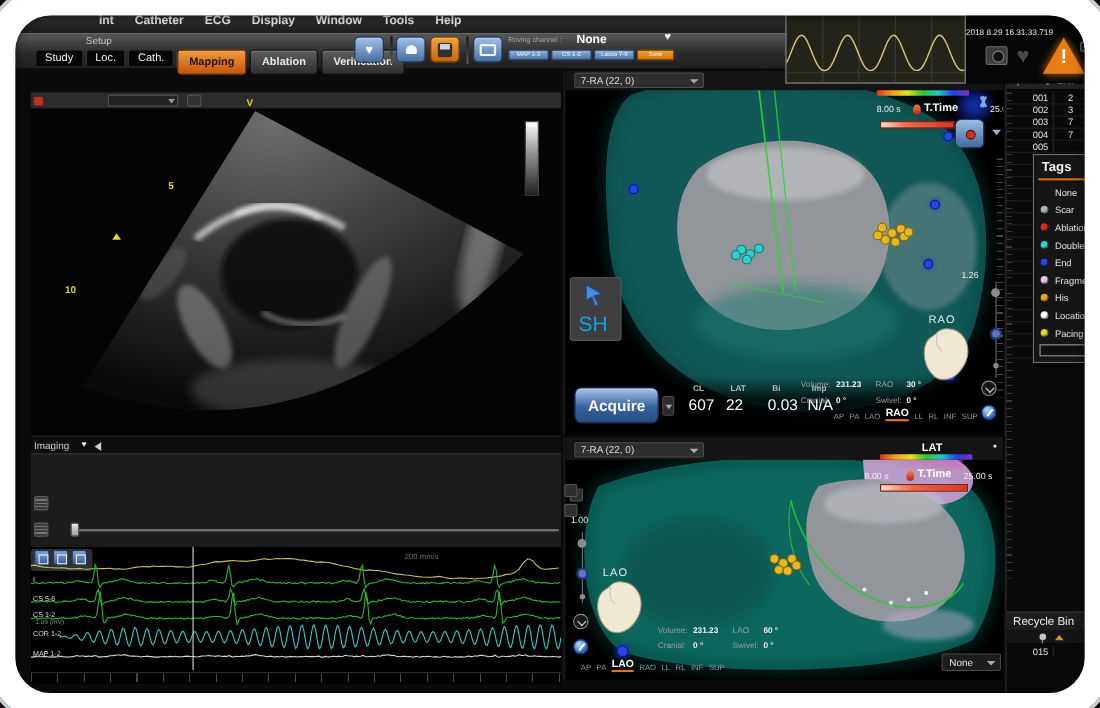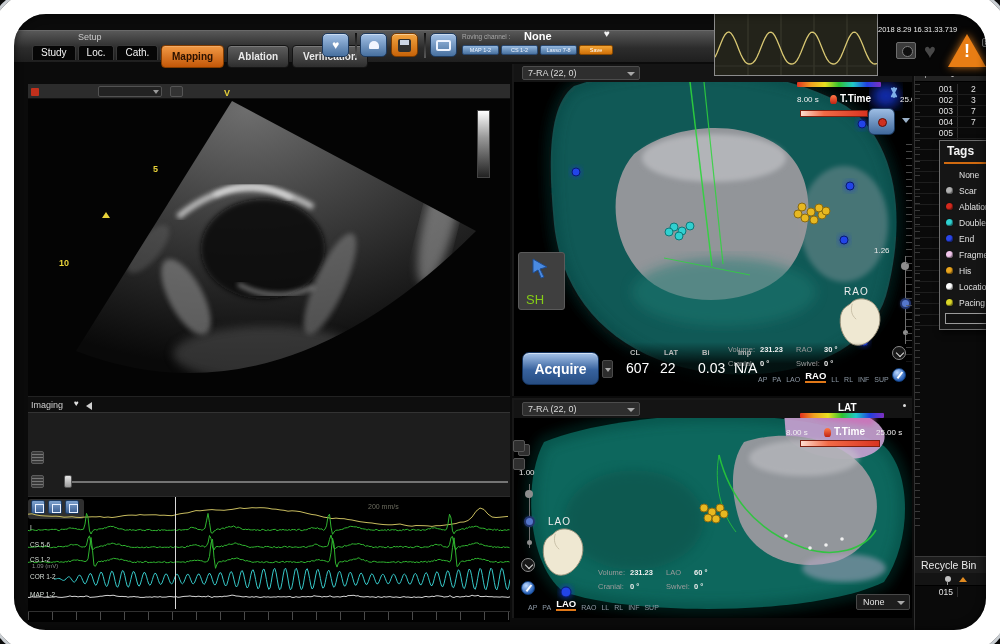--- a/index.html
+++ b/index.html
@@ -82,21 +82,21 @@
   .ttime-icon{position:absolute;width:7px;height:9px;background:linear-gradient(#ff7a48,#c02212);border-radius:50% 50% 40% 40%;z-index:4;}
   .redbar{position:absolute;height:7px;background:linear-gradient(90deg,#ffddcf,#f26a46 35%,#d93421);border:1px solid #7e2010;z-index:4;}
   .zoom-label{position:absolute;font-size:8px;color:#e8e8e8;z-index:4;}
   .vslider{position:absolute;width:1px;background:#6f6f6f;z-index:4;}
   .sl-dot{position:absolute;border-radius:50%;z-index:4;background:#8d8d8d;}
   .sl-dot.ring{background:#5577cc;box-shadow:0 0 0 2px #24366e, 0 0 4px #4466cc;}
   .ref-label{position:absolute;font-size:10px;color:#ececec;z-index:4;letter-spacing:1px;}
   .heart-ref{position:absolute;z-index:4;}
   .map-ruler{position:absolute;right:0;width:6px;background:repeating-linear-gradient(#5a5a5a 0 1px,transparent 1px 7px);z-index:4;opacity:.8;}
   .sh-box{position:absolute;left:4px;top:188px;width:47px;height:58px;background:#3f3f3f;border:1px solid #5a5a5a;border-radius:3px;z-index:5;}
-  .sh-label{position:absolute;left:7px;bottom:2px;font-size:13px;color:#84cc16;z-index:5;}
+  .sh-label{position:absolute;left:7px;bottom:2px;font-size:19px;color:#0ea5e9;z-index:5;}
   .map-botbar{position:absolute;left:0;bottom:0;width:100%;z-index:4;background:linear-gradient(transparent,rgba(0,0,0,.78) 40%);}
   .acquire{position:absolute;left:8px;width:77px;height:33px;border-radius:7px;background:linear-gradient(#a7c4ea,#37629e 55%,#274d82);border:1px solid #14335e;box-shadow:inset 0 1px 0 rgba(255,255,255,.5);color:#fff;font-size:14px;font-weight:bold;display:flex;align-items:center;justify-content:center;z-index:5;}
   .acq-chevron{position:absolute;left:88px;width:11px;height:18px;background:#2c2c2c;border:1px solid #4a4a4a;border-radius:2px;z-index:5;}
   .acq-chevron::after{content:"";position:absolute;left:2px;top:7px;border-left:3px solid transparent;border-right:3px solid transparent;border-top:4px solid #aaa;}
   .stat-label{position:absolute;font-size:7.5px;font-weight:bold;color:#b9b9b9;z-index:5;}
   .stat-value{position:absolute;font-size:14px;font-weight:normal;color:#fff;z-index:5;}
   .vol-row{position:absolute;display:flex;font-size:7.5px;z-index:5;white-space:nowrap;}
   .vol-row .k{color:#9b9b9b;}
   .vol-row .v{color:#efefef;font-weight:bold;}
   .orients{position:absolute;display:flex;gap:5px;align-items:flex-end;z-index:5;}
@@ -139,20 +139,31 @@
   .recycle-iconrow{position:absolute;left:0;top:509px;width:100%;height:13px;background:#141414;border-bottom:1px solid #000;}
   .recycle-row{position:absolute;left:0;top:522px;width:100%;height:12px;display:flex;align-items:center;}
   
   .div-icon{position:absolute;width:12px;height:12px;background:#2f2f2f;border:1px solid #555;border-radius:2px;z-index:5;}
 </style>
 </head>
 <body>
 
 <div class="device">
 
+  <div class="menubar">
+    <div style="display:flex;gap:19px;" id="menubar-items">
+        <span class="menu-item">int</span>
+        <span class="menu-item">Catheter</span>
+        <span class="menu-item">ECG</span>
+        <span class="menu-item">Display</span>
+        <span class="menu-item">Window</span>
+        <span class="menu-item">Tools</span>
+        <span class="menu-item">Help</span>
+      </div>
+  </div>
 
   <div class="toolbar"></div>
   <div class="setup-label">Setup</div>
   <div class="tabs" id="tabs">
       <span class="tab">Study</span>
       <span class="tab">Loc.</span>
       <span class="tab">Cath.</span>
       <span class="tab">Map</span>
     </div>
   <div class="modes" id="modes">

